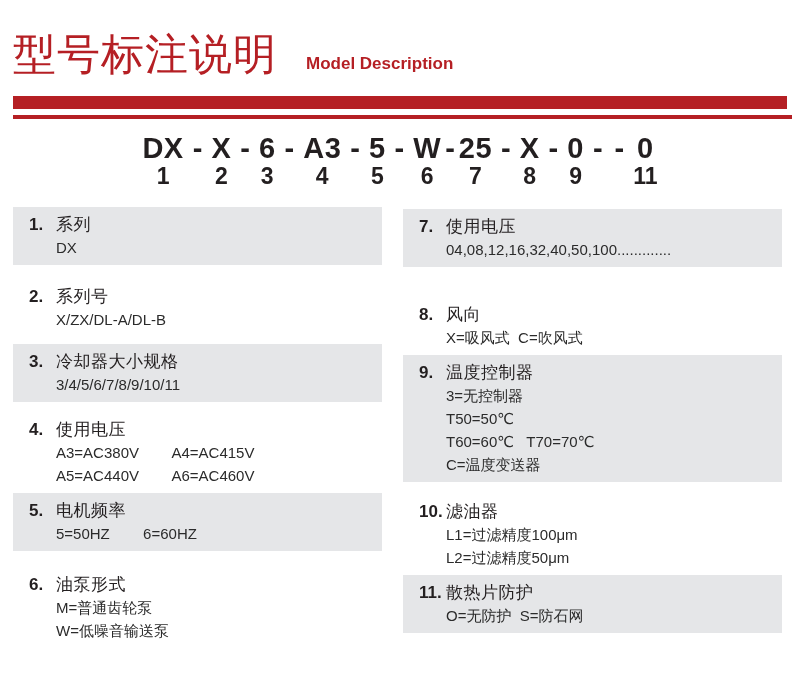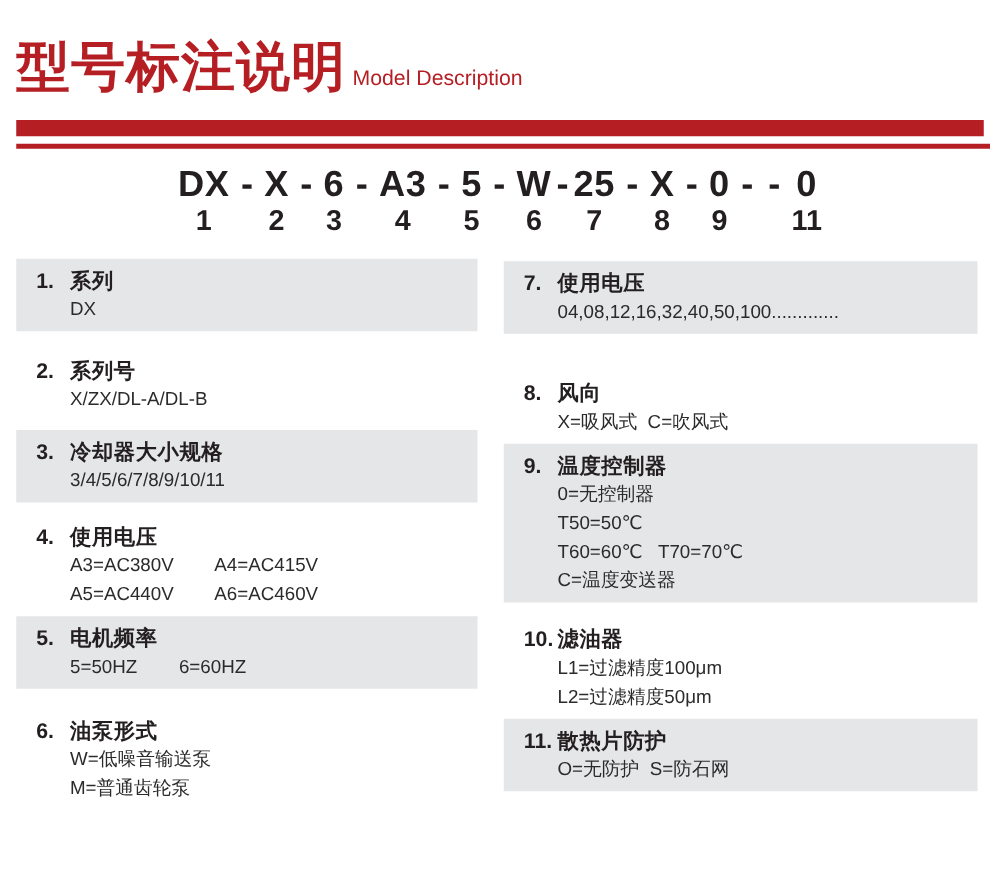--- a/index.html
+++ b/index.html
@@ -12,25 +12,25 @@
   html,body{margin:0;padding:0;}
   body{
     width:800px;height:695px;position:relative;overflow:hidden;
     background:var(--bg);color:var(--text);
     font-family:"Liberation Sans","DejaVu Sans",sans-serif;
   }
   
   .header{position:absolute;left:13px;top:30px;white-space:nowrap;}
   .title-cn{
     display:inline-block;vertical-align:baseline;
-    color:var(--accent);font-size:43px;font-weight:bold;line-height:1.15;letter-spacing:1px;
+    color:var(--accent);font-size:43px;font-weight:normal;line-height:1.15;letter-spacing:1px;
   }
   .title-en{
     display:inline-block;vertical-align:baseline;
-    color:var(--accent);font-size:17px;font-weight:normal;margin-left:5px;
+    color:var(--accent);font-size:17px;font-weight:bold;margin-left:29px;
   }
   .bar-thick{position:absolute;left:13px;top:96px;width:774px;height:13px;background:var(--accent);}
   .bar-thin{position:absolute;left:13px;top:115px;width:779px;height:4px;background:var(--accent);}
 
   
   .code-row{
     position:absolute;left:0;top:134px;width:800px;
     display:flex;justify-content:center;align-items:flex-start;
   }
   .code-cell{text-align:center;padding:0 3px;}
@@ -40,21 +40,21 @@
   .code-sep.tight{margin:0 1px;}
 
   
   .col{position:absolute;}
   .col-left{left:13px;top:207px;width:369px;}
   .col-right{left:403px;top:209px;width:379px;}
   .item{padding:6px 10px 6px 16px;margin:0;}
   .item.shaded{background:var(--shade);}
   .item-head{display:flex;align-items:baseline;}
   .item-num{min-width:27px;font-size:17px;font-weight:bold;line-height:23px;}
-  .item-title{font-size:17px;font-weight:bold;line-height:23px;letter-spacing:0.5px;}
+  .item-title{font-size:17px;font-weight:normal;line-height:23px;letter-spacing:0.5px;}
   .item-line{margin-left:27px;font-size:15px;line-height:23px;white-space:pre-wrap;color:#2b2b2b;}
   .col-left .item:nth-child(2){margin-top:14px;}
   .col-left .item:nth-child(3){margin-top:7px;}
   .col-left .item:nth-child(4){margin-top:10px;}
   .col-left .item:nth-child(5){margin-top:0px;}
   .col-left .item:nth-child(6){margin-top:16px;}
   .col-right .item:nth-child(2){margin-top:30px;}
   .col-right .item:nth-child(3){margin-top:0px;}
   .col-right .item:nth-child(4){margin-top:12px;}
   .col-right .item:nth-child(5){margin-top:0px;}
@@ -162,22 +162,22 @@
       <span class="item-title">电机频率</span>
     </div>
     <div class="item-line">5=50HZ        6=60HZ</div>
   </section>
 
   <section class="item">
     <div class="item-head">
       <span class="item-num">6.</span>
       <span class="item-title">油泵形式</span>
     </div>
+    <div class="item-line">M=普通齿轮泵</div>
     <div class="item-line">W=低噪音输送泵</div>
-    <div class="item-line">M=普通齿轮泵</div>
   </section>
 
 </div>
 
 <div class="col col-right">
 
   <section class="item shaded">
     <div class="item-head">
       <span class="item-num">7.</span>
       <span class="item-title">使用电压</span>
@@ -191,21 +191,21 @@
       <span class="item-title">风向</span>
     </div>
     <div class="item-line">X=吸风式  C=吹风式</div>
   </section>
 
   <section class="item shaded">
     <div class="item-head">
       <span class="item-num">9.</span>
       <span class="item-title">温度控制器</span>
     </div>
-    <div class="item-line">0=无控制器</div>
+    <div class="item-line">3=无控制器</div>
     <div class="item-line">T50=50℃</div>
     <div class="item-line">T60=60℃   T70=70℃</div>
     <div class="item-line">C=温度变送器</div>
   </section>
 
   <section class="item">
     <div class="item-head">
       <span class="item-num">10.</span>
       <span class="item-title">滤油器</span>
     </div>

